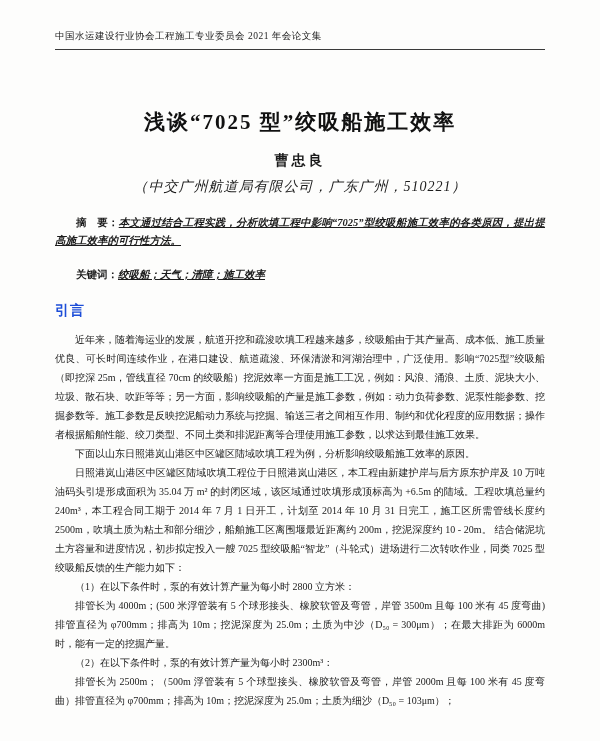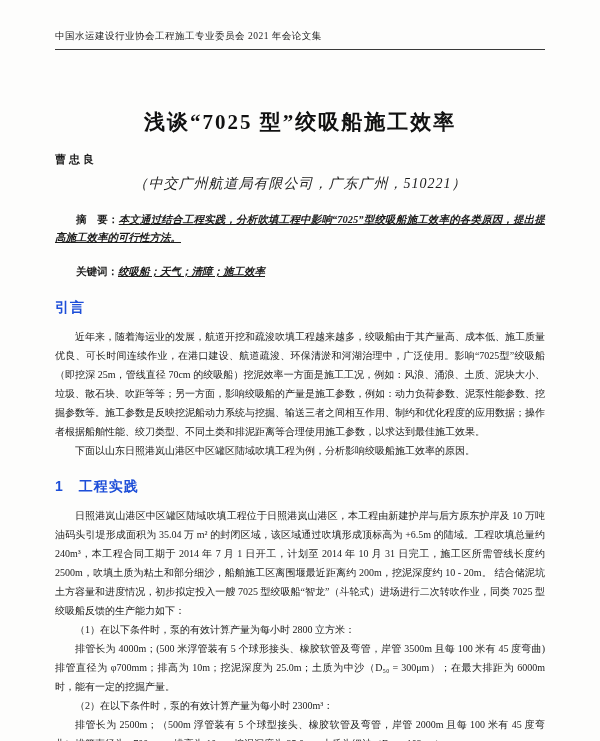--- a/index.html
+++ b/index.html
@@ -30,21 +30,22 @@
   }
   .paper-title{
     text-align:center;
     font-size:21px;
     font-weight:bold;
     letter-spacing:2px;
     margin-top:58px;
     color:#111;
   }
   .author{
-    font-size:11px;
+    text-align:center;
+    font-size:14px;
     font-weight:bold;
     margin-top:16px;
     letter-spacing:3px;
   }
   .affiliation{
     text-align:center;
     font-size:14px;
     font-style:italic;
     margin-top:8px;
     letter-spacing:1px;
@@ -108,20 +109,19 @@
     </div>
     <div class="kw-para">
       <span class="meta-label">关键词：</span><span class="meta-text">绞吸船；天气；清障；施工效率</span>
     </div>
   </div>
 
   <h2 class="section-heading">引言</h2>
   <p class="body-para">近年来，随着海运业的发展，航道开挖和疏浚吹填工程越来越多，绞吸船由于其产量高、成本低、施工质量优良、可长时间连续作业，在港口建设、航道疏浚、环保清淤和河湖治理中，广泛使用。影响“7025型”绞吸船（即挖深 25m，管线直径 70cm 的绞吸船）挖泥效率一方面是施工工况，例如：风浪、涌浪、土质、泥块大小、垃圾、散石块、吹距等等；另一方面，影响绞吸船的产量是施工参数，例如：动力负荷参数、泥泵性能参数、挖掘参数等。施工参数是反映挖泥船动力系统与挖掘、输送三者之间相互作用、制约和优化程度的应用数据；操作者根据船舶性能、绞刀类型、不同土类和排泥距离等合理使用施工参数，以求达到最佳施工效果。</p>
   <p class="body-para">下面以山东日照港岚山港区中区罐区陆域吹填工程为例，分析影响绞吸船施工效率的原因。</p>
 
-  <h2 class="section-heading">1　工程实践</h2>
   <p class="body-para">日照港岚山港区中区罐区陆域吹填工程位于日照港岚山港区，本工程由新建护岸与后方原东护岸及 10 万吨油码头引堤形成面积为 35.04 万 m² 的封闭区域，该区域通过吹填形成顶标高为 +6.5m 的陆域。工程吹填总量约 240m³，本工程合同工期于 2014 年 7 月 1 日开工，计划至 2014 年 10 月 31 日完工，施工区所需管线长度约 2500m，吹填土质为粘土和部分细沙，船舶施工区离围堰最近距离约 200m，挖泥深度约 10 - 20m。 结合储泥坑土方容量和进度情况，初步拟定投入一艘 7025 型绞吸船“智龙”（斗轮式）进场进行二次转吹作业，同类 7025 型绞吸船反馈的生产能力如下：</p>
   <p class="body-para">（1）在以下条件时，泵的有效计算产量为每小时 2800 立方米：</p>
   <p class="body-para">排管长为 4000m；(500 米浮管装有 5 个球形接头、橡胶软管及弯管，岸管 3500m 且每 100 米有 45 度弯曲) 排管直径为 φ700mm；排高为 10m；挖泥深度为 25.0m；土质为中沙（D₅₀ = 300μm）；在最大排距为 6000m 时，能有一定的挖掘产量。</p>
   <p class="body-para">（2）在以下条件时，泵的有效计算产量为每小时 2300m³：</p>
   <p class="body-para">排管长为 2500m；（500m 浮管装有 5 个球型接头、橡胶软管及弯管，岸管 2000m 且每 100 米有 45 度弯曲）排管直径为 φ700mm；排高为 10m；挖泥深度为 25.0m；土质为细沙（D₅₀ = 103μm）；</p>
 
 </div>
 
 </body></html>

